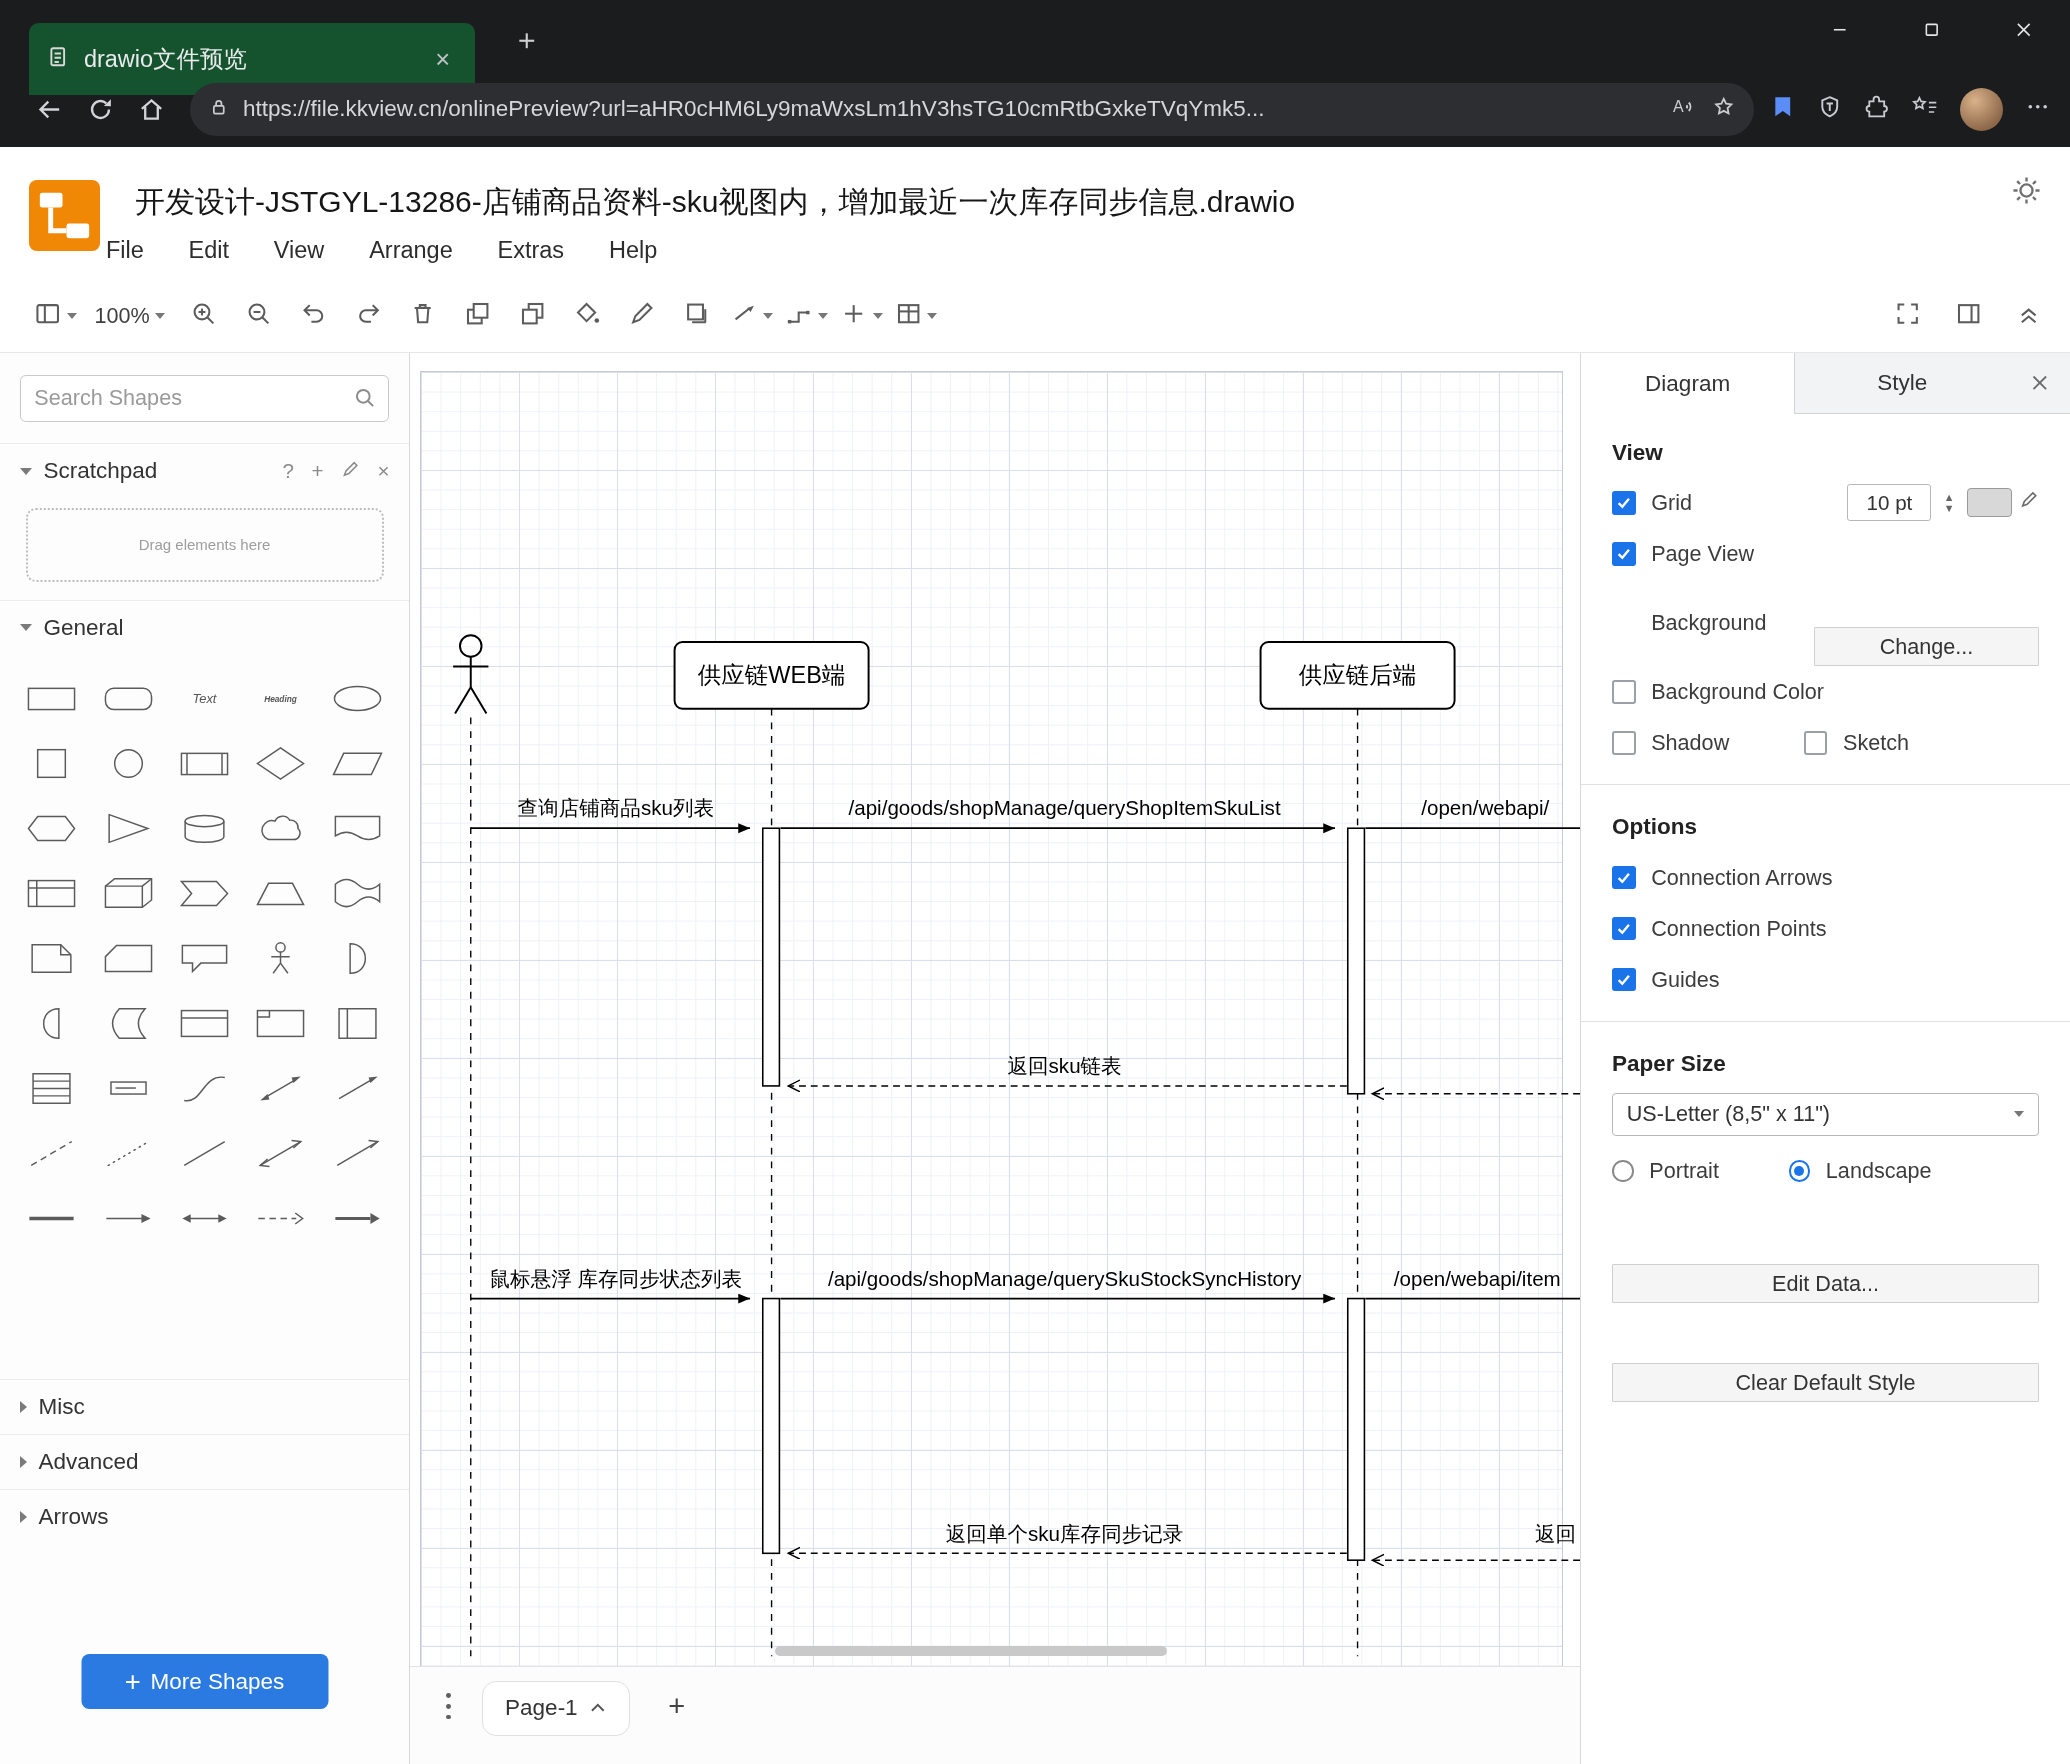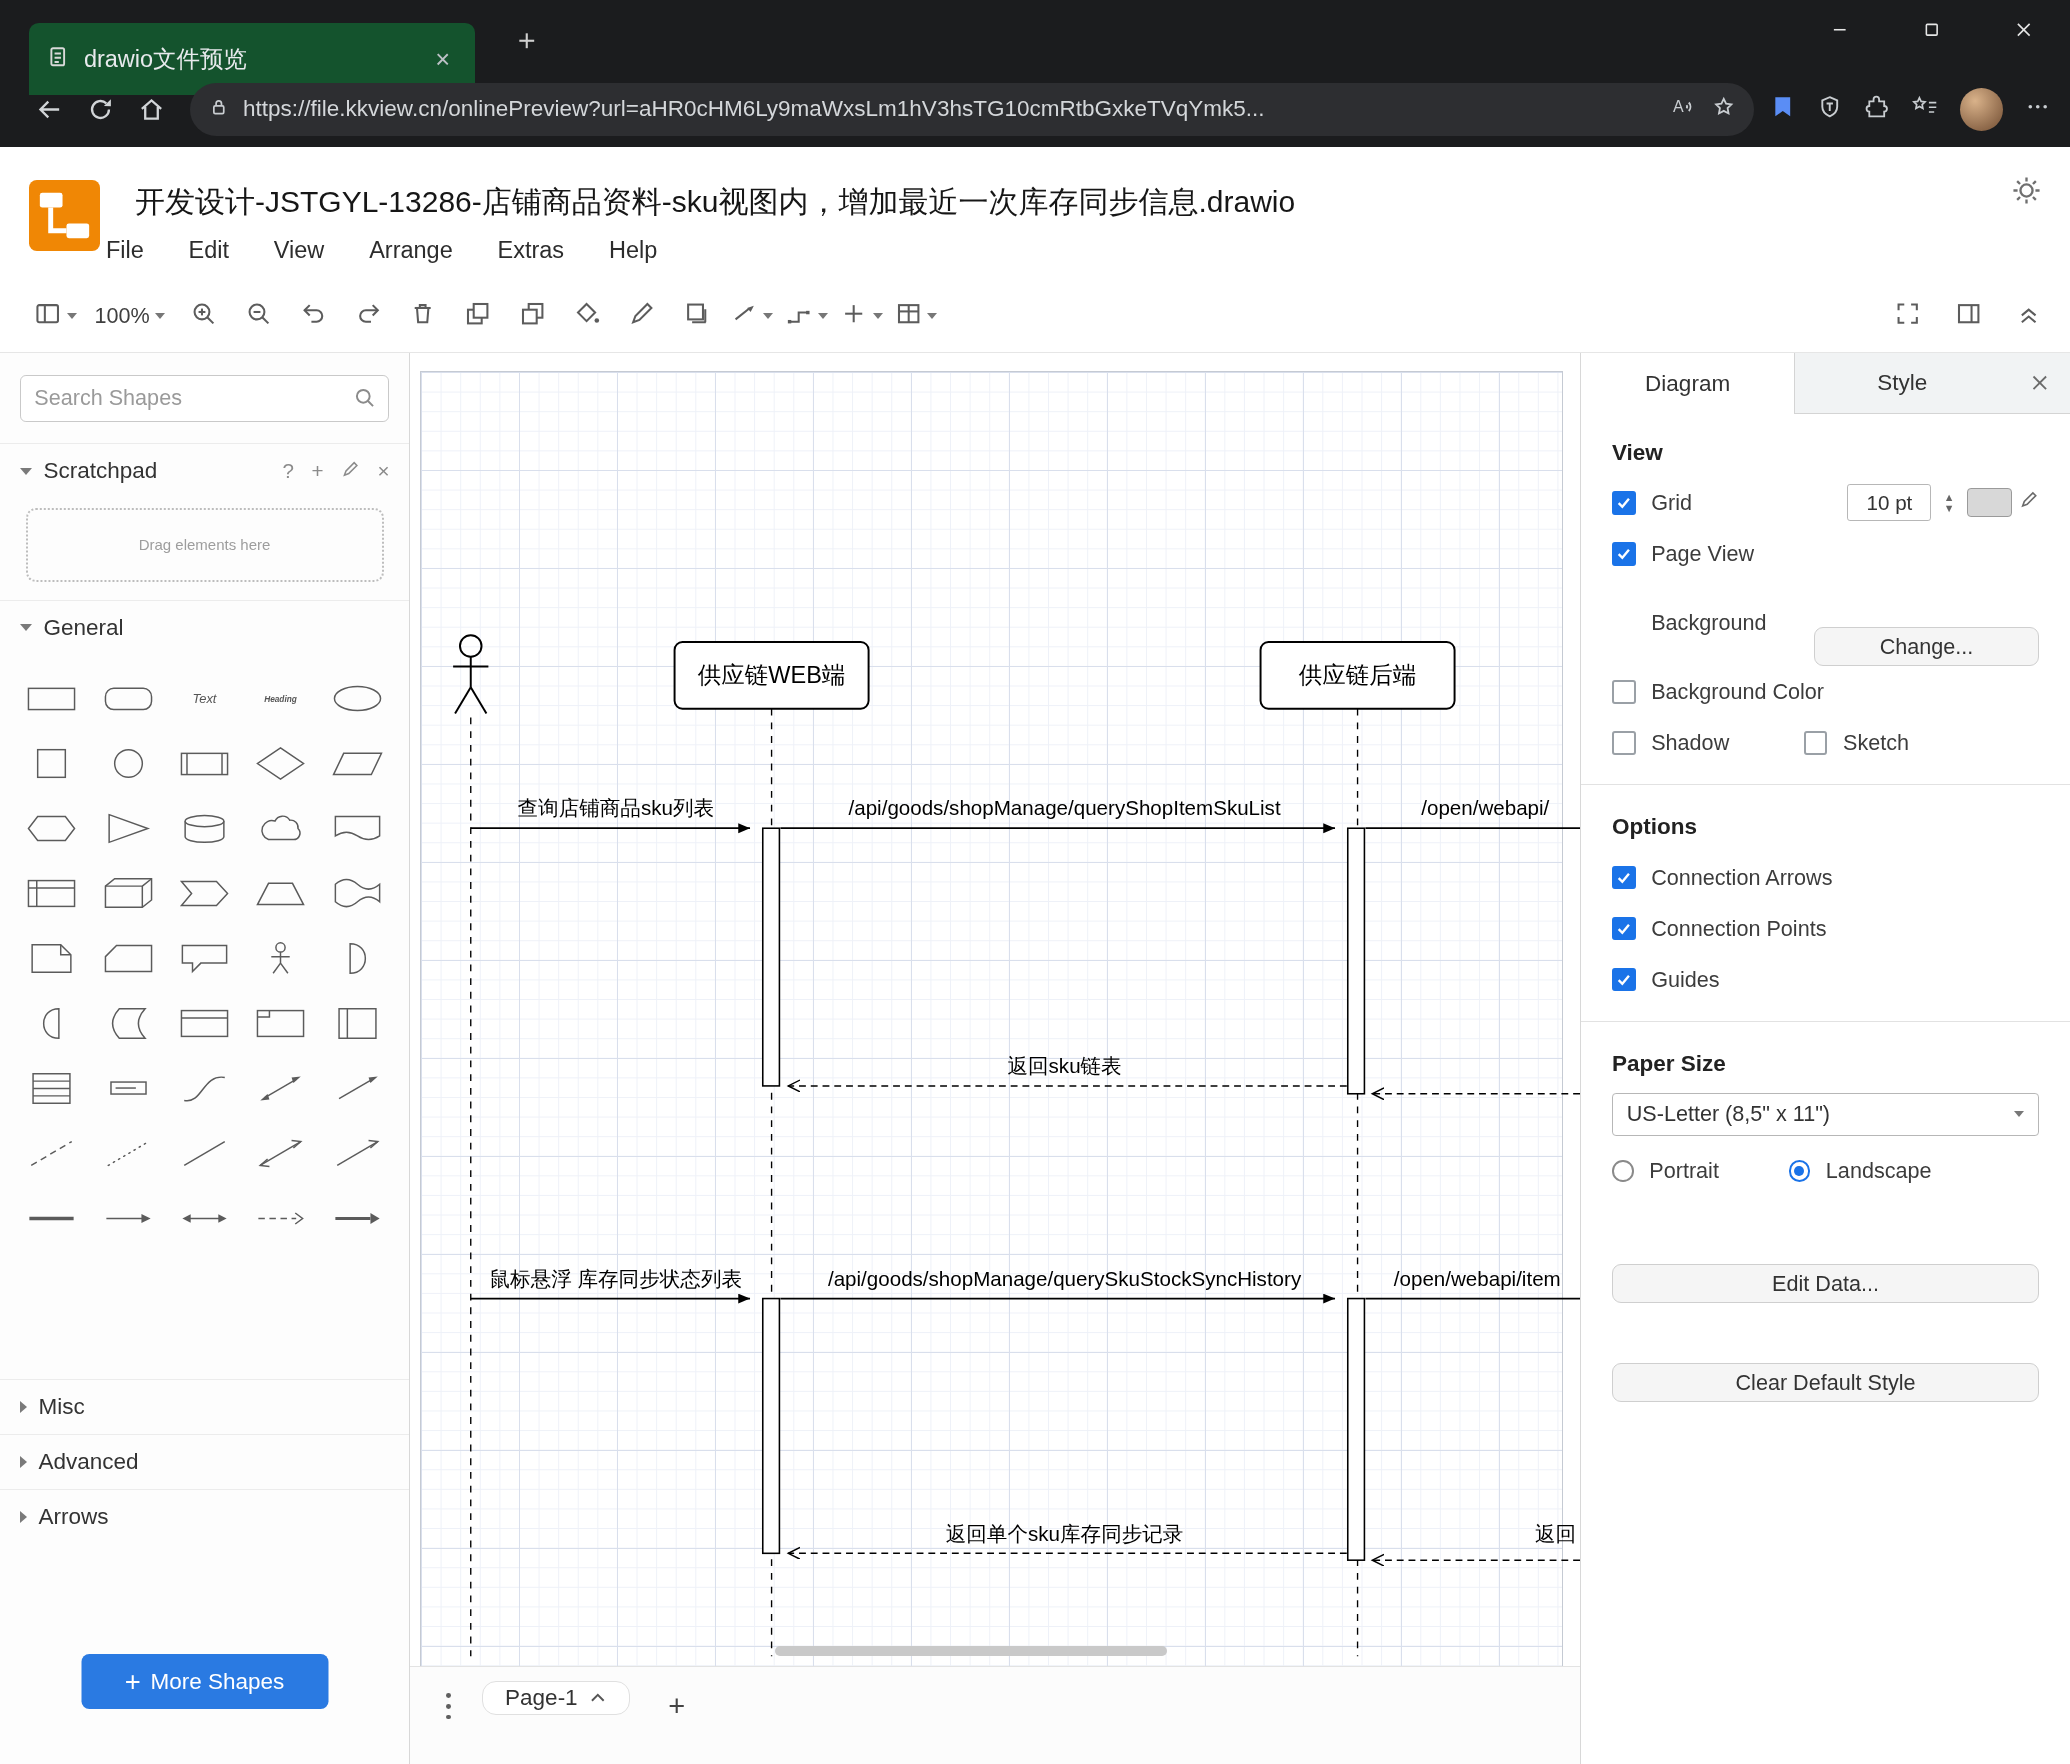--- a/index.html
+++ b/index.html
@@ -78,42 +78,42 @@
                linear-gradient(to bottom, #d9dfec 1px, transparent 1px) 0 0 / 98px 98px,
                linear-gradient(to right, #eef1f8 1px, transparent 1px) 0 0 / 19.6px 19.6px,
                linear-gradient(to bottom, #eef1f8 1px, transparent 1px) 0 0 / 19.6px 19.6px,
                #ffffff; }
   .diagram { position:absolute; inset:0; width:100%; height:100%; font-family:inherit; }
   .hscroll { position:absolute; left:365px; bottom:9.8px; width:392px; height:9.8px; border-radius:4.9px; background:#c9c9c9; }
   .pagebar { height:98px; background:#fcfcfc; border-top:1px solid #e3e3e3; display:flex; align-items:flex-start;
              padding:13.7px 0 0 27.4px; gap:23.5px; }
   .dots { width:21.6px; height:51px; display:flex; flex-direction:column; align-items:center; justify-content:center; gap:5.9px; }
   .dots i { width:4.9px; height:4.9px; border-radius:50%; background:#5f5f5f; }
-  .page-tab { display:flex; align-items:center; gap:11.8px; height:34px; padding:0 21.6px; background:#fff;
+  .page-tab { display:flex; align-items:center; gap:11.8px; height:55px; padding:0 21.6px; background:#fff;
               border:1px solid #e0e0e0; border-radius:14px; font-size:22.5px; color:#333;text-align:center; }
   .add-page { width:47px; height:51px; display:flex; align-items:center; justify-content:center; font-size:29px; color:#444; }
 
   
   .panel { width:490px; flex:0 0 auto; background:#fff; border-left:1px solid #d8d8d8; display:flex; flex-direction:column; }
   .ptabs { display:flex; background:#f1f3f4; border-bottom:1px solid #d4d4d4; height:61px; }
   .ptab { width:216px; display:flex; align-items:center; justify-content:center; font-size:22.5px; color:#333; }
   .ptab.active { background:#fff; border-right:1px solid #d4d4d4; margin-bottom:-1px; }
   .pclose { margin-left:auto; width:61px; display:flex; align-items:center; justify-content:center; }
   .phead { font-size:22.5px; font-weight:bold; color:#222; padding:0 31px; margin:25.5px 0 11.8px; }
   .prow { min-height:51px; display:flex; align-items:center; padding:0 31px; font-size:21.6px; color:#3c3c3c; gap:15.7px; }
   .cb { width:23.5px; height:23.5px; border:2px solid #9aa0a6; border-radius:2.9px; background:#fff; flex:0 0 auto;
         display:flex; align-items:center; justify-content:center; }
   .cb.checked { background:#1a73e8; border-color:#1a73e8; }
   .grid-ctrl { margin-left:auto; display:flex; align-items:center; gap:7.8px; }
   .pt-input { width:84px; height:37px; border:1px solid #b7b7b7; border-radius:2.9px; font-size:20.6px; color:#333;
               text-align:center; font-family:inherit; background:#fff; }
   .stepper { width:19.6px; height:37px; display:flex; flex-direction:column; justify-content:center; color:#666; }
   .stepper span { font-size:10.8px; line-height:10.8px; text-align:center; }
   .swatch { width:45px; height:29px; background:#d8d8d8; border:1px solid #9a9a9a; border-radius:3.9px; }
-  .pbtn { height:39px; background:#f5f5f5; border:1px solid #cfcfcf; border-radius:9px; font-size:21.6px; color:#333;
+  .pbtn { height:39px; background:#f5f5f5; border:1px solid #cfcfcf; border-radius:1px; font-size:21.6px; color:#333;
           font-family:inherit; display:flex; align-items:center; justify-content:center;margin-top:48px; }
   .change-btn { margin-left:auto; width:225px; }
   .pdiv { height:1px; background:#e2e2e2; margin:15.7px 0 3.9px; }
   .pselect { margin:3.9px 31px 0; height:43px; border:1px solid #b7b7b7; border-radius:3.9px; background:#fff;
              display:flex; align-items:center; justify-content:space-between; padding:0 13.7px; font-size:21.6px; color:#333; }
   .radio { width:21.6px; height:21.6px; border:2px solid #8a8a8a; border-radius:50%; position:relative; flex:0 0 auto; }
   .radio.selected { border-color:#1a73e8; }
   .radio.selected::after { content:""; position:absolute; inset:3.9px; background:#1a73e8; border-radius:50%; }
   .pbtn-row { padding:0 31px; margin-top:19.6px; }
   .pair { display:flex; align-items:center; gap:15.7px; }

